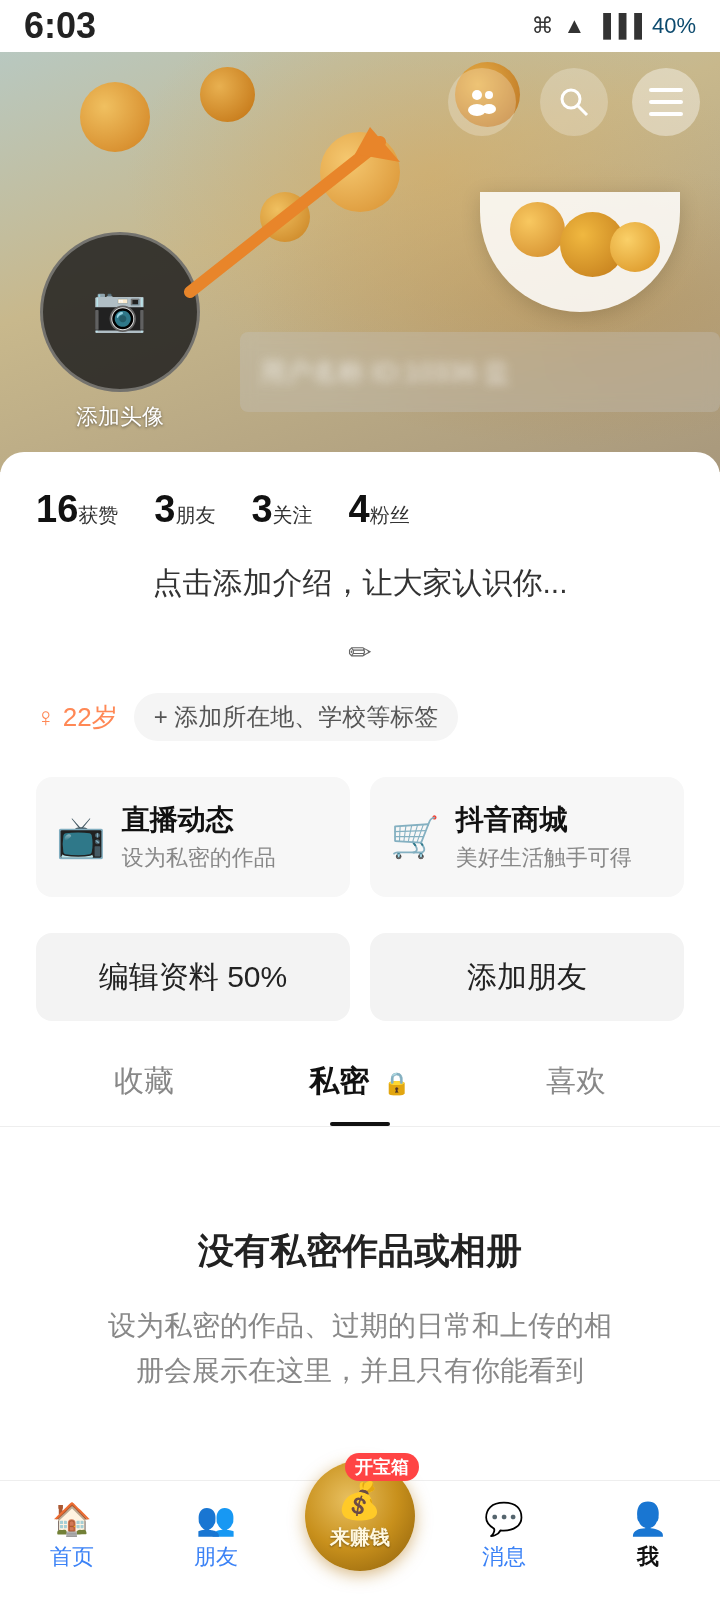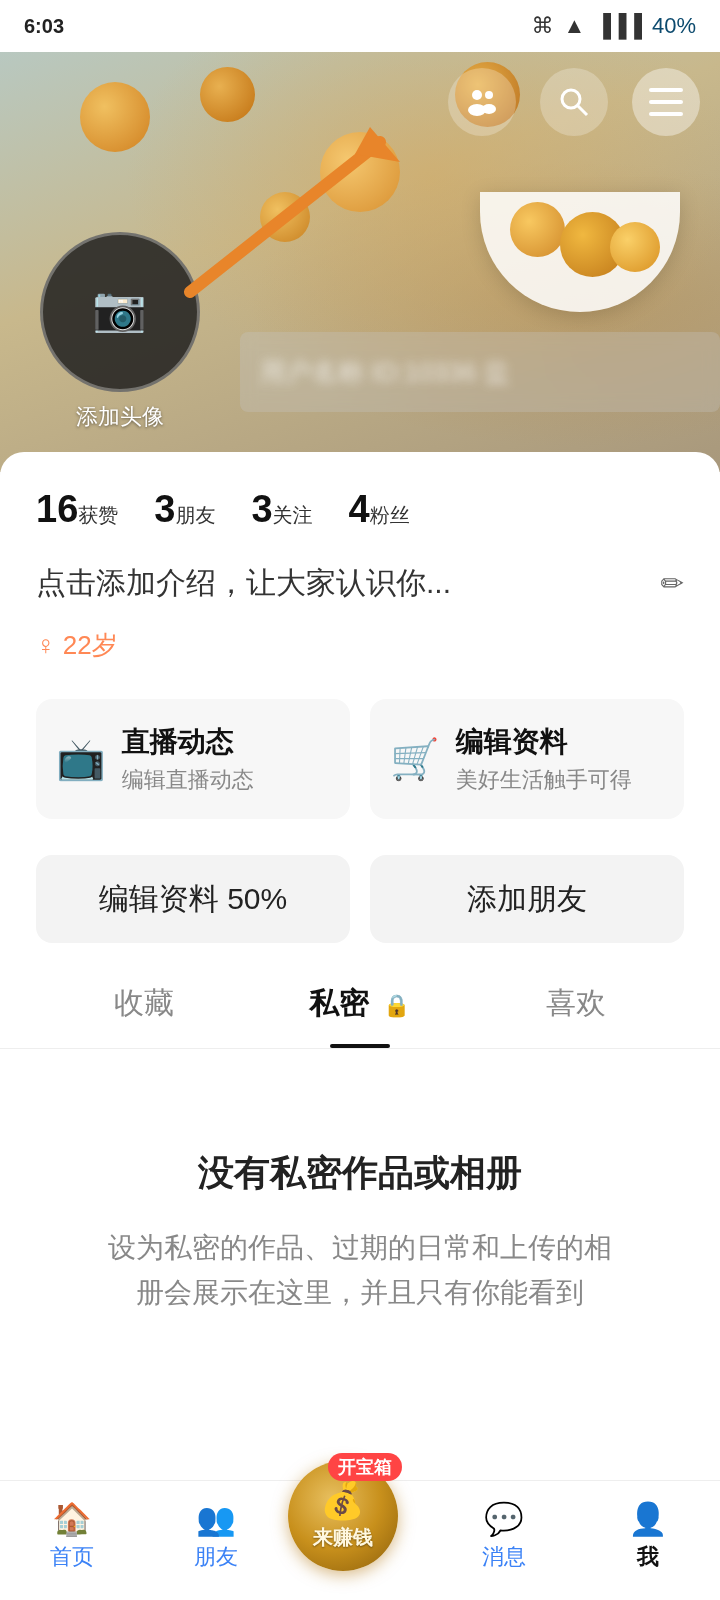--- a/index.html
+++ b/index.html
@@ -18,21 +18,21 @@
       height: 52px;
       background: #fff;
       display: flex;
       align-items: center;
       justify-content: space-between;
       padding: 0 24px;
       position: relative;
       z-index: 10;
     }
     .status-time {
-      font-size: 20px;
+      font-size: 36px;
       font-weight: 600;
       color: #222;
     }
     .status-icons {
       display: flex;
       align-items: center;
       gap: 10px;
     }
     .status-icons span {
       font-size: 22px;
@@ -165,22 +165,23 @@
     }
     .stat-label {
       font-size: 20px;
       color: #333;
     }
 
     
     .bio-row {
       display: flex;
       align-items: center;
-      gap: 12px;
+      gap: 32px;
       margin-bottom: 24px;
+      flex-direction: column;
     }
     .bio-text {
       font-size: 30px;
       color: #333;
       flex: 1;
     }
     .edit-icon {
       font-size: 28px;
       color: #666;
       cursor: pointer;
@@ -353,21 +354,21 @@
       color: #3b82f6;
     }
     .nav-label.active {
       color: #111;
       font-weight: 600;
     }
     .nav-center {
       flex: 1;
       display: flex;
       flex-direction: column;
-      align-items: flex-start;
+      align-items: center;
       justify-content: center;
       cursor: pointer;
     }
     .earn-btn {
       position: relative;
       width: 110px;
       height: 110px;
       bottom: 20px;
     }
     .earn-btn-circle {
@@ -591,34 +592,35 @@
     </div>
   </div>
 
   <div class="bio-row">
     <span class="bio-text">点击添加介绍，让大家认识你...</span>
     <span class="edit-icon">✏</span>
   </div>
 
   <div class="tags-row">
     <span class="gender-age-tag">♀ 22岁</span>
+    <button class="add-tag-btn">+ 添加所在地、学校等标签</button>
   </div>
 
   <div class="feature-cards">
     <div class="feature-card">
       <span class="feature-card-icon">📺</span>
       <div class="feature-card-text">
         <div class="title">直播动态</div>
-        <div class="subtitle">编辑直播动态</div>
+        <div class="subtitle">设为私密的作品</div>
       </div>
     </div>
     <div class="feature-card">
       <span class="feature-card-icon">🛒</span>
       <div class="feature-card-text">
-        <div class="title">编辑资料</div>
+        <div class="title">抖音商城</div>
         <div class="subtitle">美好生活触手可得</div>
       </div>
     </div>
   </div>
 
   <div class="action-buttons">
     <button class="action-btn">编辑资料 50%</button>
     <button class="action-btn">添加朋友</button>
   </div>
 

